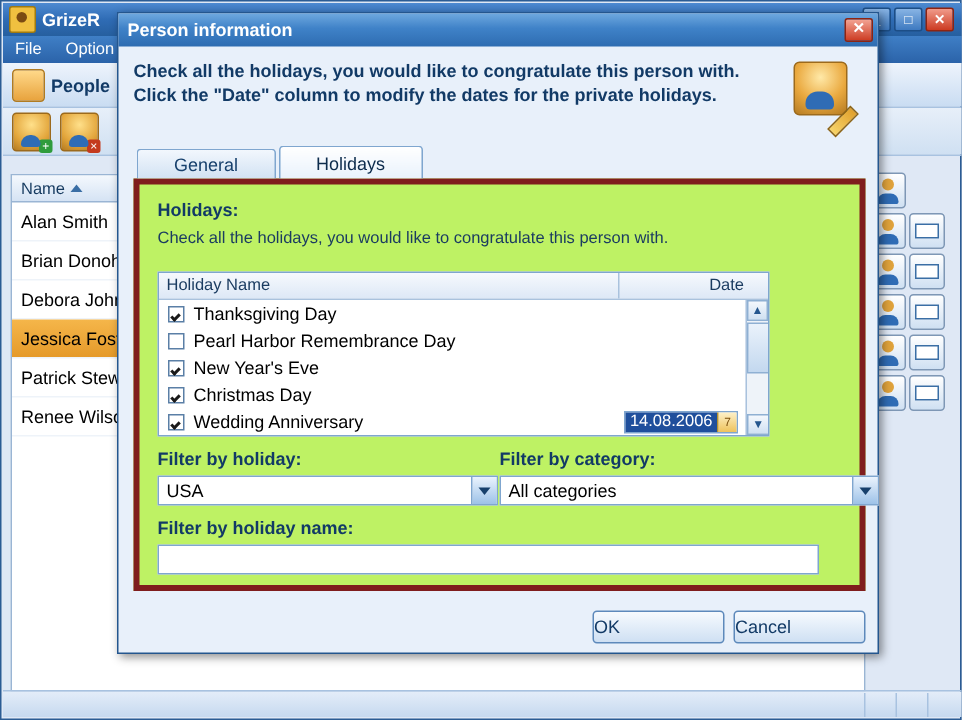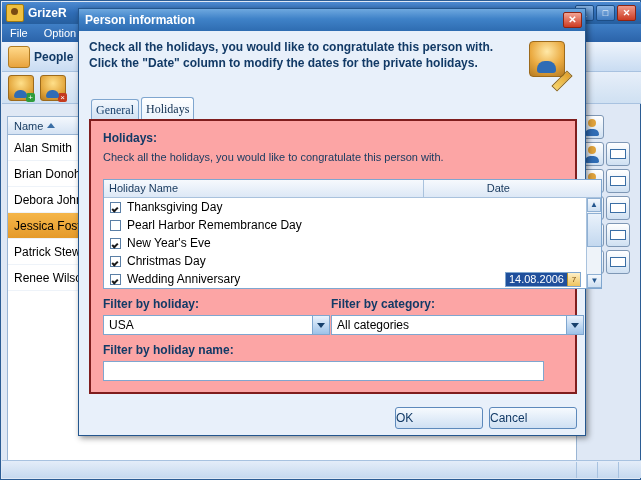--- a/index.html
+++ b/index.html
@@ -366,64 +366,63 @@
   #tabs {
     position: absolute;
     left: 12px; top: 88px;
     height: 22px;
     display: flex;
     align-items: flex-end;
     z-index: 3;
   }
   .tab {
     height: 20px;
-    padding: 0 4px;
+    padding: 0 24px;
     line-height: 20px;
     font-size: 12px;
     border: 1px solid #7fa6cf;
     border-bottom: none;
     border-radius: 3px 3px 0 0;
     background: linear-gradient(to bottom, #f2f7fd, #d2e2f3);
     color: #17406c;
     margin-right: 2px;
     box-sizing: border-box;
-    font-family: Liberation Serif, serif;
   }
   .tab.active {
     background: linear-gradient(to bottom, #ffffff, #e9f2fc);
     height: 22px;
     line-height: 22px;
     font-weight: normal;
     color: #0d2c4d;
   }
 
   #tab-body {
     position: absolute;
     left: 10px; top: 110px;
     width: 488px; height: 275px;
-    background: #fca5a5;
-    border: 2px solid #7f1d1d;
+    background: #bef264;
+    border: 4px solid #7f1d1d;
     box-sizing: border-box;
   }
 
   .fld-label {
     font-size: 12px;
     font-weight: bold;
     color: #123a66;
   }
   .fld-sub {
     font-size: 11px;
     color: #1b3c61;
   }
 
   
   #holiday-box {
     position: absolute;
     left: 12px; top: 58px;
-    width: 499px; height: 110px;
+    width: 408px; height: 110px;
     background: #ffffff;
     border: 1px solid #7fa6cf;
     box-sizing: border-box;
     overflow: hidden;
   }
   #holiday-head {
     display: flex;
     height: 18px;
     background: linear-gradient(to bottom, #f6f9fd, #dde8f6);
     border-bottom: 1px solid #a9c2dd;

